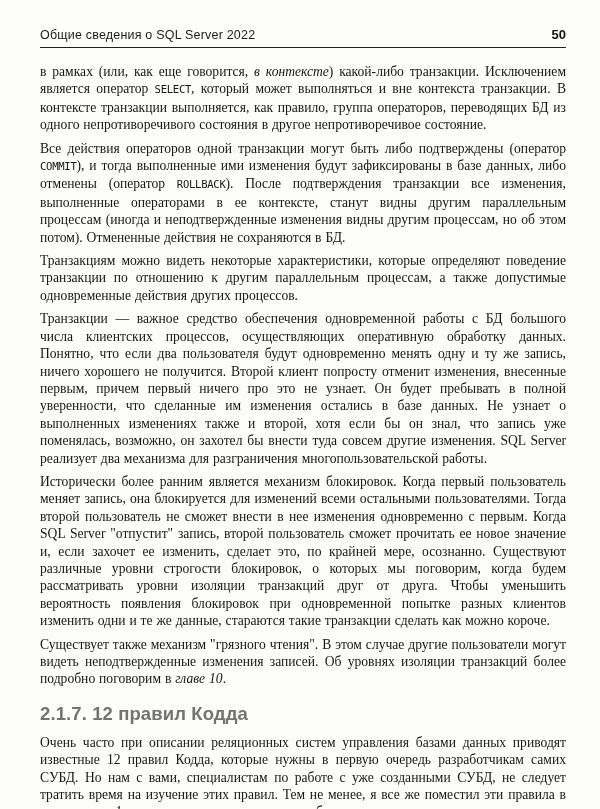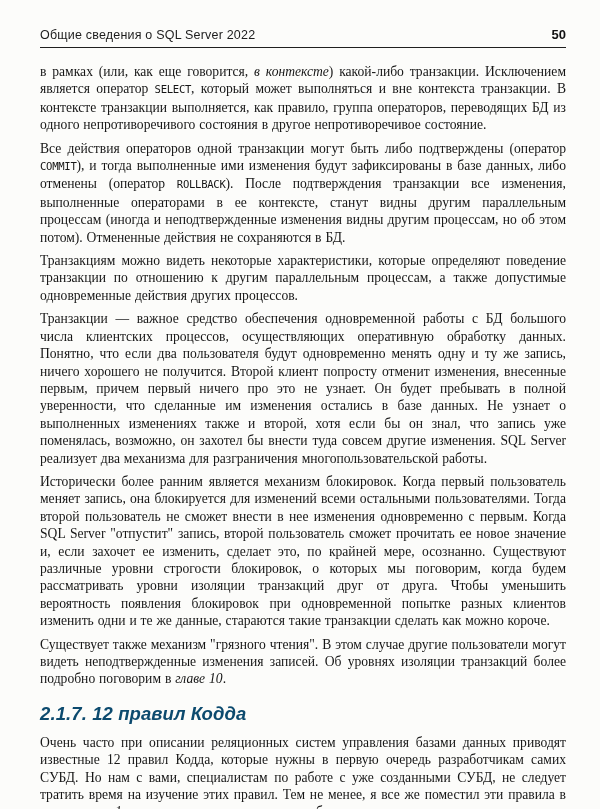--- a/index.html
+++ b/index.html
@@ -44,24 +44,23 @@
     margin: 0 0 6px 0;
     font-size: 13.6px;
     line-height: 17.4px;
     text-align: justify;
     word-spacing: 0.5px;
   }
   .body-text h2 {
     font-family: "Liberation Sans", sans-serif;
     font-size: 18.5px;
     font-weight: bold;
-    color: #0c4a6e;
+    color: #737373;
     margin: 15px 0 9px 0;
     letter-spacing: 0.1px;
-    font-style: italic;
   }
   .run-i {
     font-style: italic;
   }
   .run-m {
     font-family: "DejaVu Sans Mono", monospace;
     font-size: 0.78em;
     letter-spacing: -0.3px;
   }
 </style>

